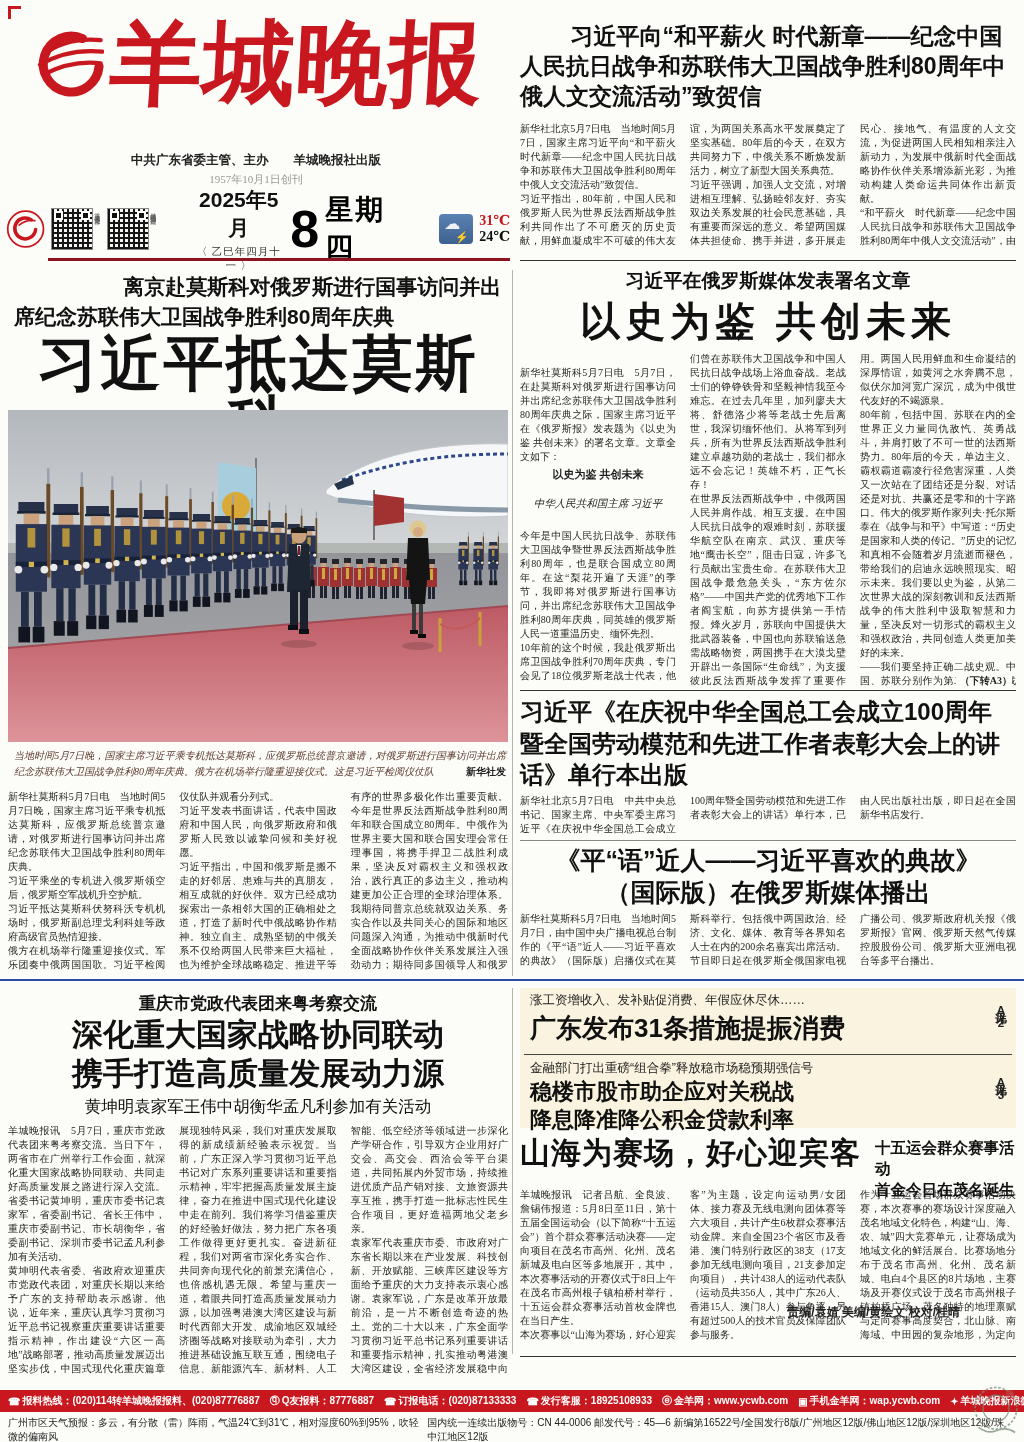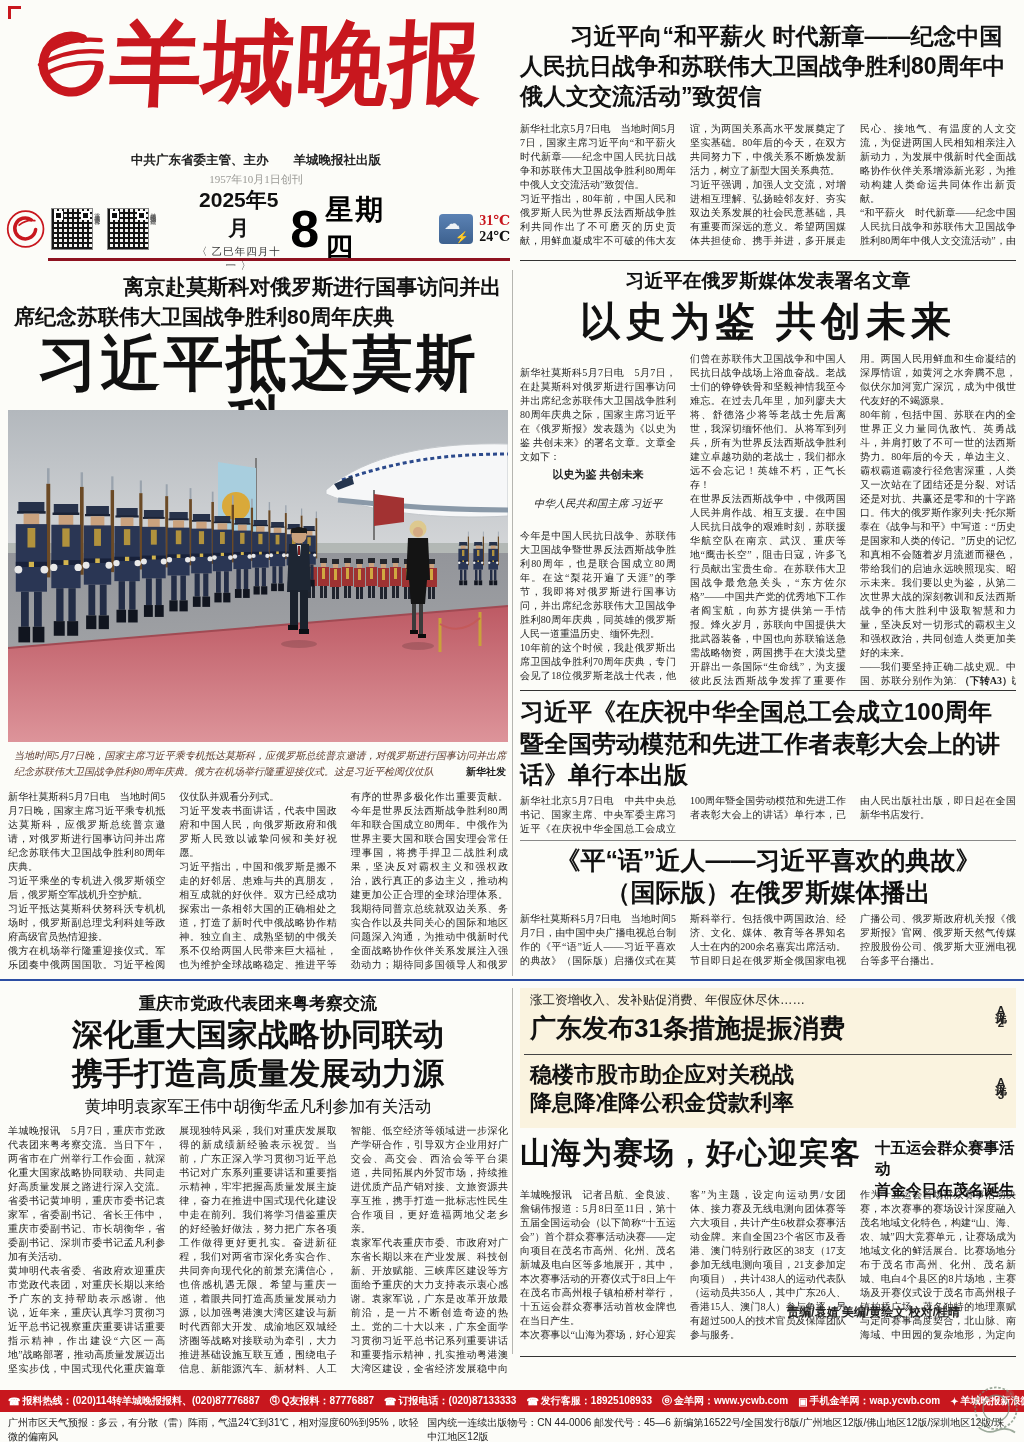--- a/index.html
+++ b/index.html
@@ -354,20 +354,21 @@
 省领导冯忠华、郭永航、张国智、王胜，深圳市市长覃伟中；重庆市领导卢红、罗蔺、刘尚进、郑向东、马震、徐建参加有关活动。（徐林 骆骁骅 岳宗）</div>
 
   <div class="teaser-panel">
     <div class="teaser">
       <div class="teaser-kicker">涨工资增收入、发补贴促消费、年假应休尽休……</div>
       <div class="tz1-headline hl">广东发布31条措施提振消费</div>
       <div class="see" style="top:14px;">详见A2</div>
     </div>
     <div class="teaser-div"></div>
     <div class="teaser" style="margin-top:2px;">
+      <div class="teaser-kicker">金融部门打出重磅“组合拳”释放稳市场稳预期强信号</div>
       <div class="tz2-headline hl">
         <div>稳楼市股市助企应对关税战</div>
         <div>降息降准降公积金贷款利率</div>
       </div>
       <div class="see" style="top:18px;">详见A3</div>
     </div>
   </div>
 
   <div class="gm-row">
     <div class="gm-headline hl">山海为赛场，好心迎宾客</div>

